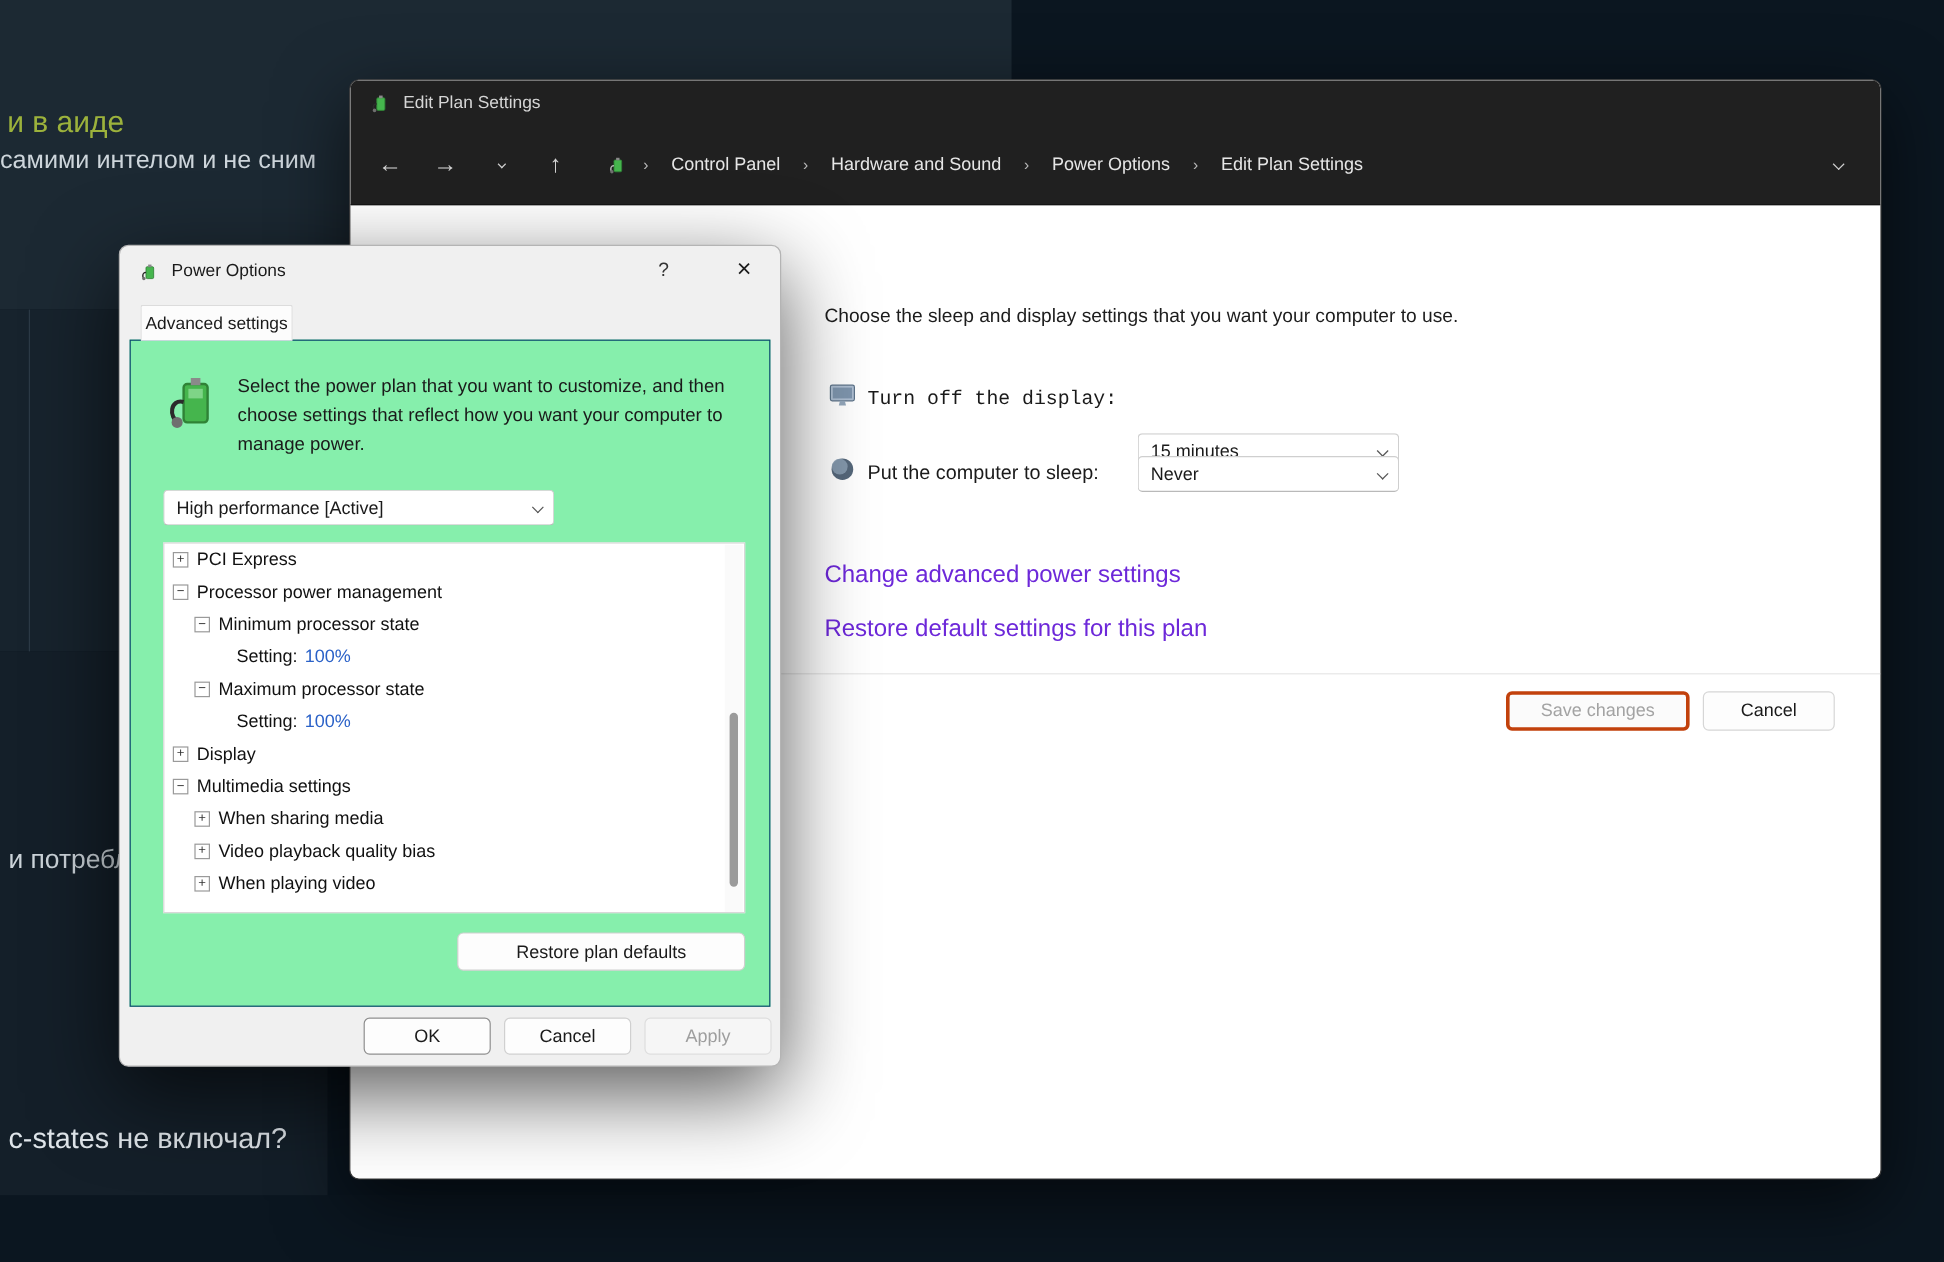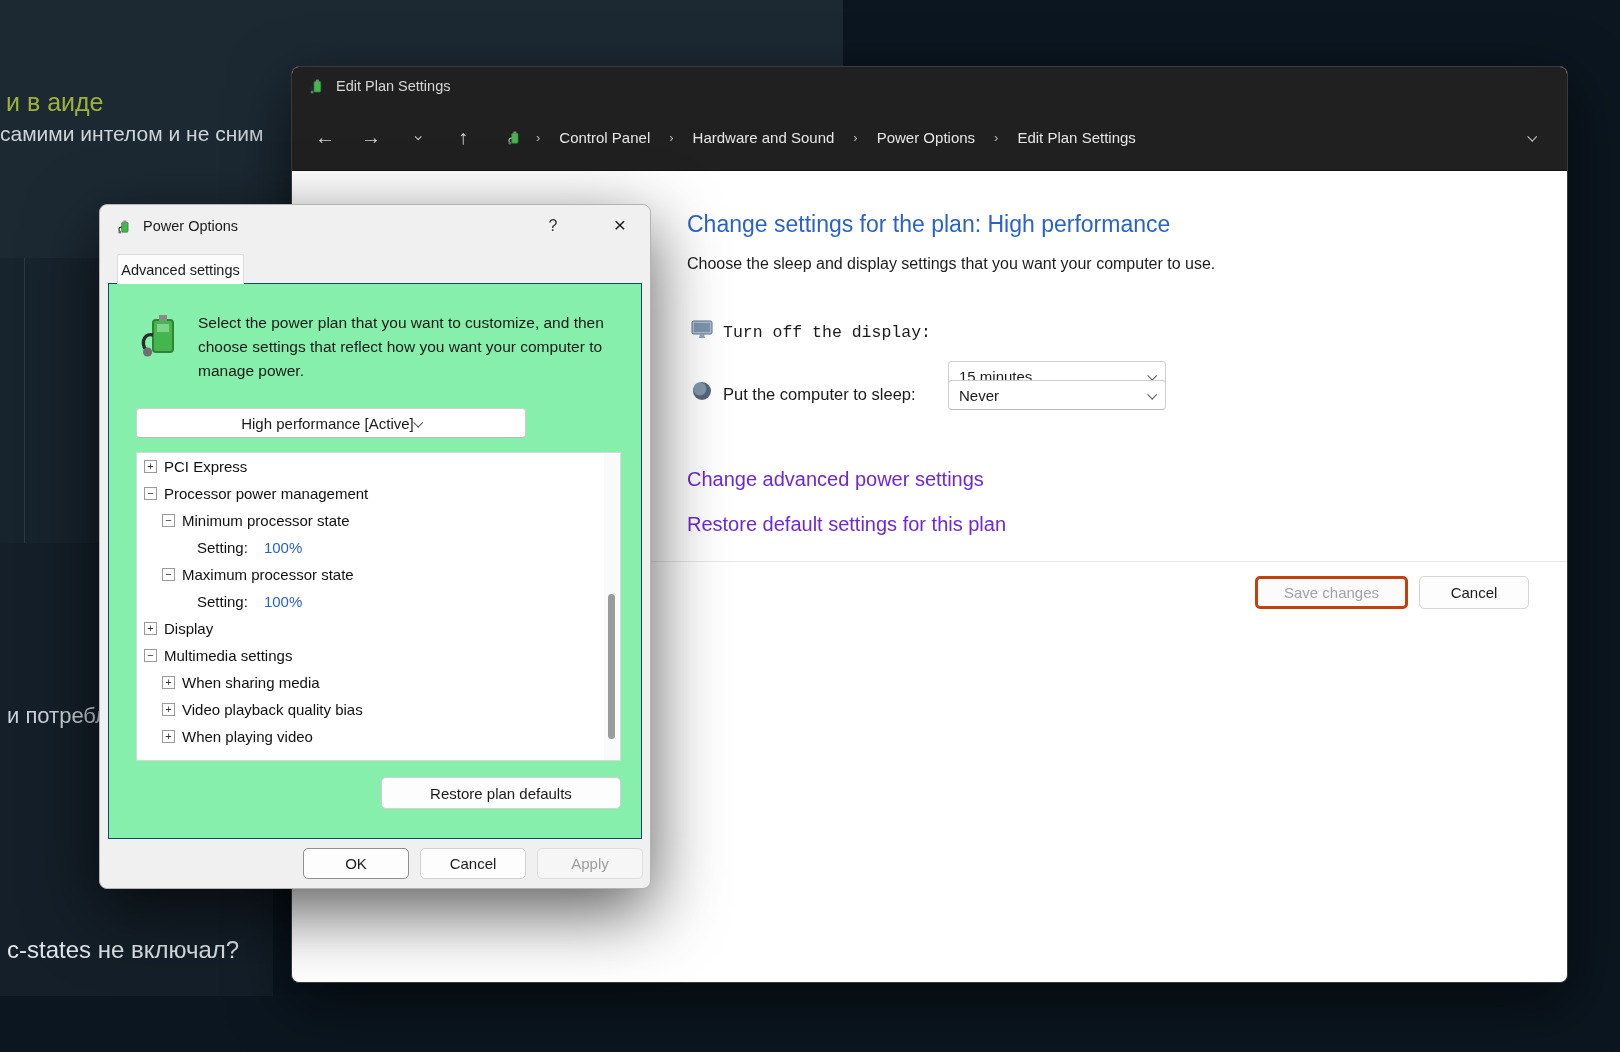--- a/index.html
+++ b/index.html
@@ -43,21 +43,21 @@
   .chev.small { width:5px; height:5px; }
 
   .content-heading { left:395px; top:144px; font-size:23px; color:#2b62c8; }
   .content-sub { left:395px; top:188px; font-size:16px; color:#1d1d1d; }
 
   .setting-icon { left:397px; width:26px; }
   .setting-label { font-size:16.5px; color:#1a1a1a; }
   .combo { width:218px; height:30px; background:#ffffff; border:1px solid #cfcfcf;
     border-bottom-color:#b9b9b9; border-radius:4px; display:flex; align-items:center;
     justify-content:space-between; padding:0 10px; font-size:15px; color:#1a1a1a; }
-  .combo-wide { width:390px;justify-content:center; }
+  .combo-wide { width:326px; }
 
   .link { font-size:20px; color:#6d28d9; white-space:nowrap; }
 
   .divider { left:0; right:0; top:494px; height:1px; background:#e7e7e7; }
 
   .btn { display:flex; align-items:center; justify-content:center; border-radius:5px;
     font-size:15px; }
   .btn-save { left:963px; top:509px; width:153px; height:33px; background:#fbfbfb;
     border:3px solid #c2410c; color:#a3a3a3; }
   .btn-cancel-w { left:1127px; top:509px; width:110px; height:33px; background:#fdfdfd;
@@ -88,21 +88,21 @@
 
   .tree { left:27px; top:168px; width:485px; height:309px; background:#ffffff;
     border:1px solid #d8d8d8; overflow:hidden; }
   .trow { display:flex; align-items:center; height:27px; font-size:15px; color:#111; }
   .trow.lvl0 { padding-left:7px; }
   .trow.lvl1 { padding-left:25px; }
   .trow.lvl2 { padding-left:60px;text-align:center; }
   .tgl { width:13px; height:13px; border:1px solid #9a9a9a; background:#fff; display:flex;
     align-items:center; justify-content:center; font-size:11px; line-height:11px; color:#333;
     margin-right:7px; flex:0 0 auto; }
-  .tvalue { color:#2b62c8; margin-left:16px; }
+  .tvalue { color:#2b62c8; margin-left:6px; }
   .scrolltrack { right:1px; top:1px; width:15px; height:307px; background:#fafafa; }
   .scrollthumb { left:4px; top:140px; width:7px; height:145px; background:#9b9b9b; border-radius:4px; }
 
   .btn-restore { left:272px; top:493px; width:240px; height:32px; background:#fdfdfd;
     border:1px solid #d0d0d0; color:#1a1a1a; }
   .btn-ok { left:203px; top:643px; width:106px; height:31px; background:#fdfdfd;
     border:1px solid #8f8f8f; color:#1a1a1a; }
   .btn-cancel-d { left:320px; top:643px; width:106px; height:31px; background:#fdfdfd;
     border:1px solid #d0d0d0; color:#1a1a1a; }
   .btn-apply { left:437px; top:643px; width:106px; height:31px; background:#f6f6f6;
@@ -154,21 +154,20 @@
       <span class="crumb">Hardware and Sound</span>
       <span class="crumb-sep">›</span>
       <span class="crumb">Power Options</span>
       <span class="crumb-sep">›</span>
       <span class="crumb">Edit Plan Settings</span>
       <span class="addr-spacer"></span>
       <span class="chev light"></span>
     </div>
   </div>
 
-  <div class="abs content-heading">Change settings for the plan: High performance</div>
   <div class="abs content-sub">Choose the sleep and display settings that you want your computer to use.</div>
 
   <svg class="abs setting-icon" style="top:250px;" width="26" height="24" viewBox="0 0 24 24">
     <rect x="2" y="4" width="20" height="13" rx="1.5" fill="#aebfd2" stroke="#5c7288"></rect>
     <rect x="4" y="6" width="16" height="9" fill="#7e95ad"></rect>
     <path d="M9 21 h6 l-1-4 h-4 z" fill="#93a7bb"></path>
   </svg>
   <span class="abs setting-label" style="left:431px; top:256px;font-family:Liberation Mono, monospace;">Turn off the display:</span>
   <div class="abs combo" style="left:656px; top:251px;margin-top:43px;">
     <span>15 minutes</span>

